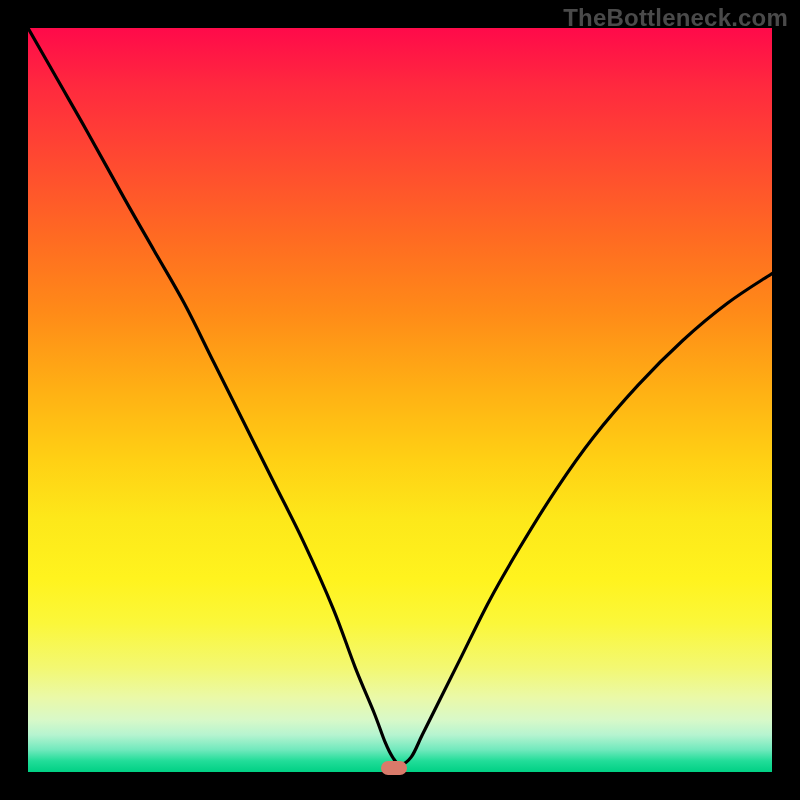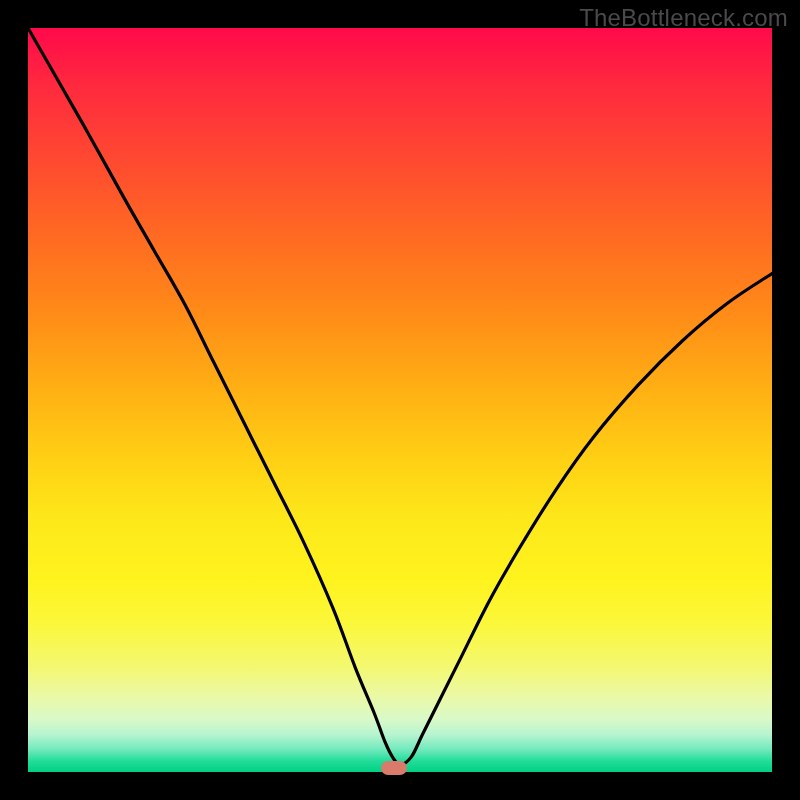--- a/index.html
+++ b/index.html
@@ -44,21 +44,21 @@
       #22dd99 98.5%,
       #00d084 100%
     );
   }
   .watermark {
     position: absolute;
     top: 4px;
     right: 12px;
     color: #4a4a4a;
     font-size: 24px;
-    font-weight: 400;
+    font-weight: 700;
     letter-spacing: 0.2px;
     user-select: none;
     margin-left: 8px;
   }
   .curve {
     position: absolute;
     top: 28px;
     left: 28px;
     width: 744px;
     height: 744px;

